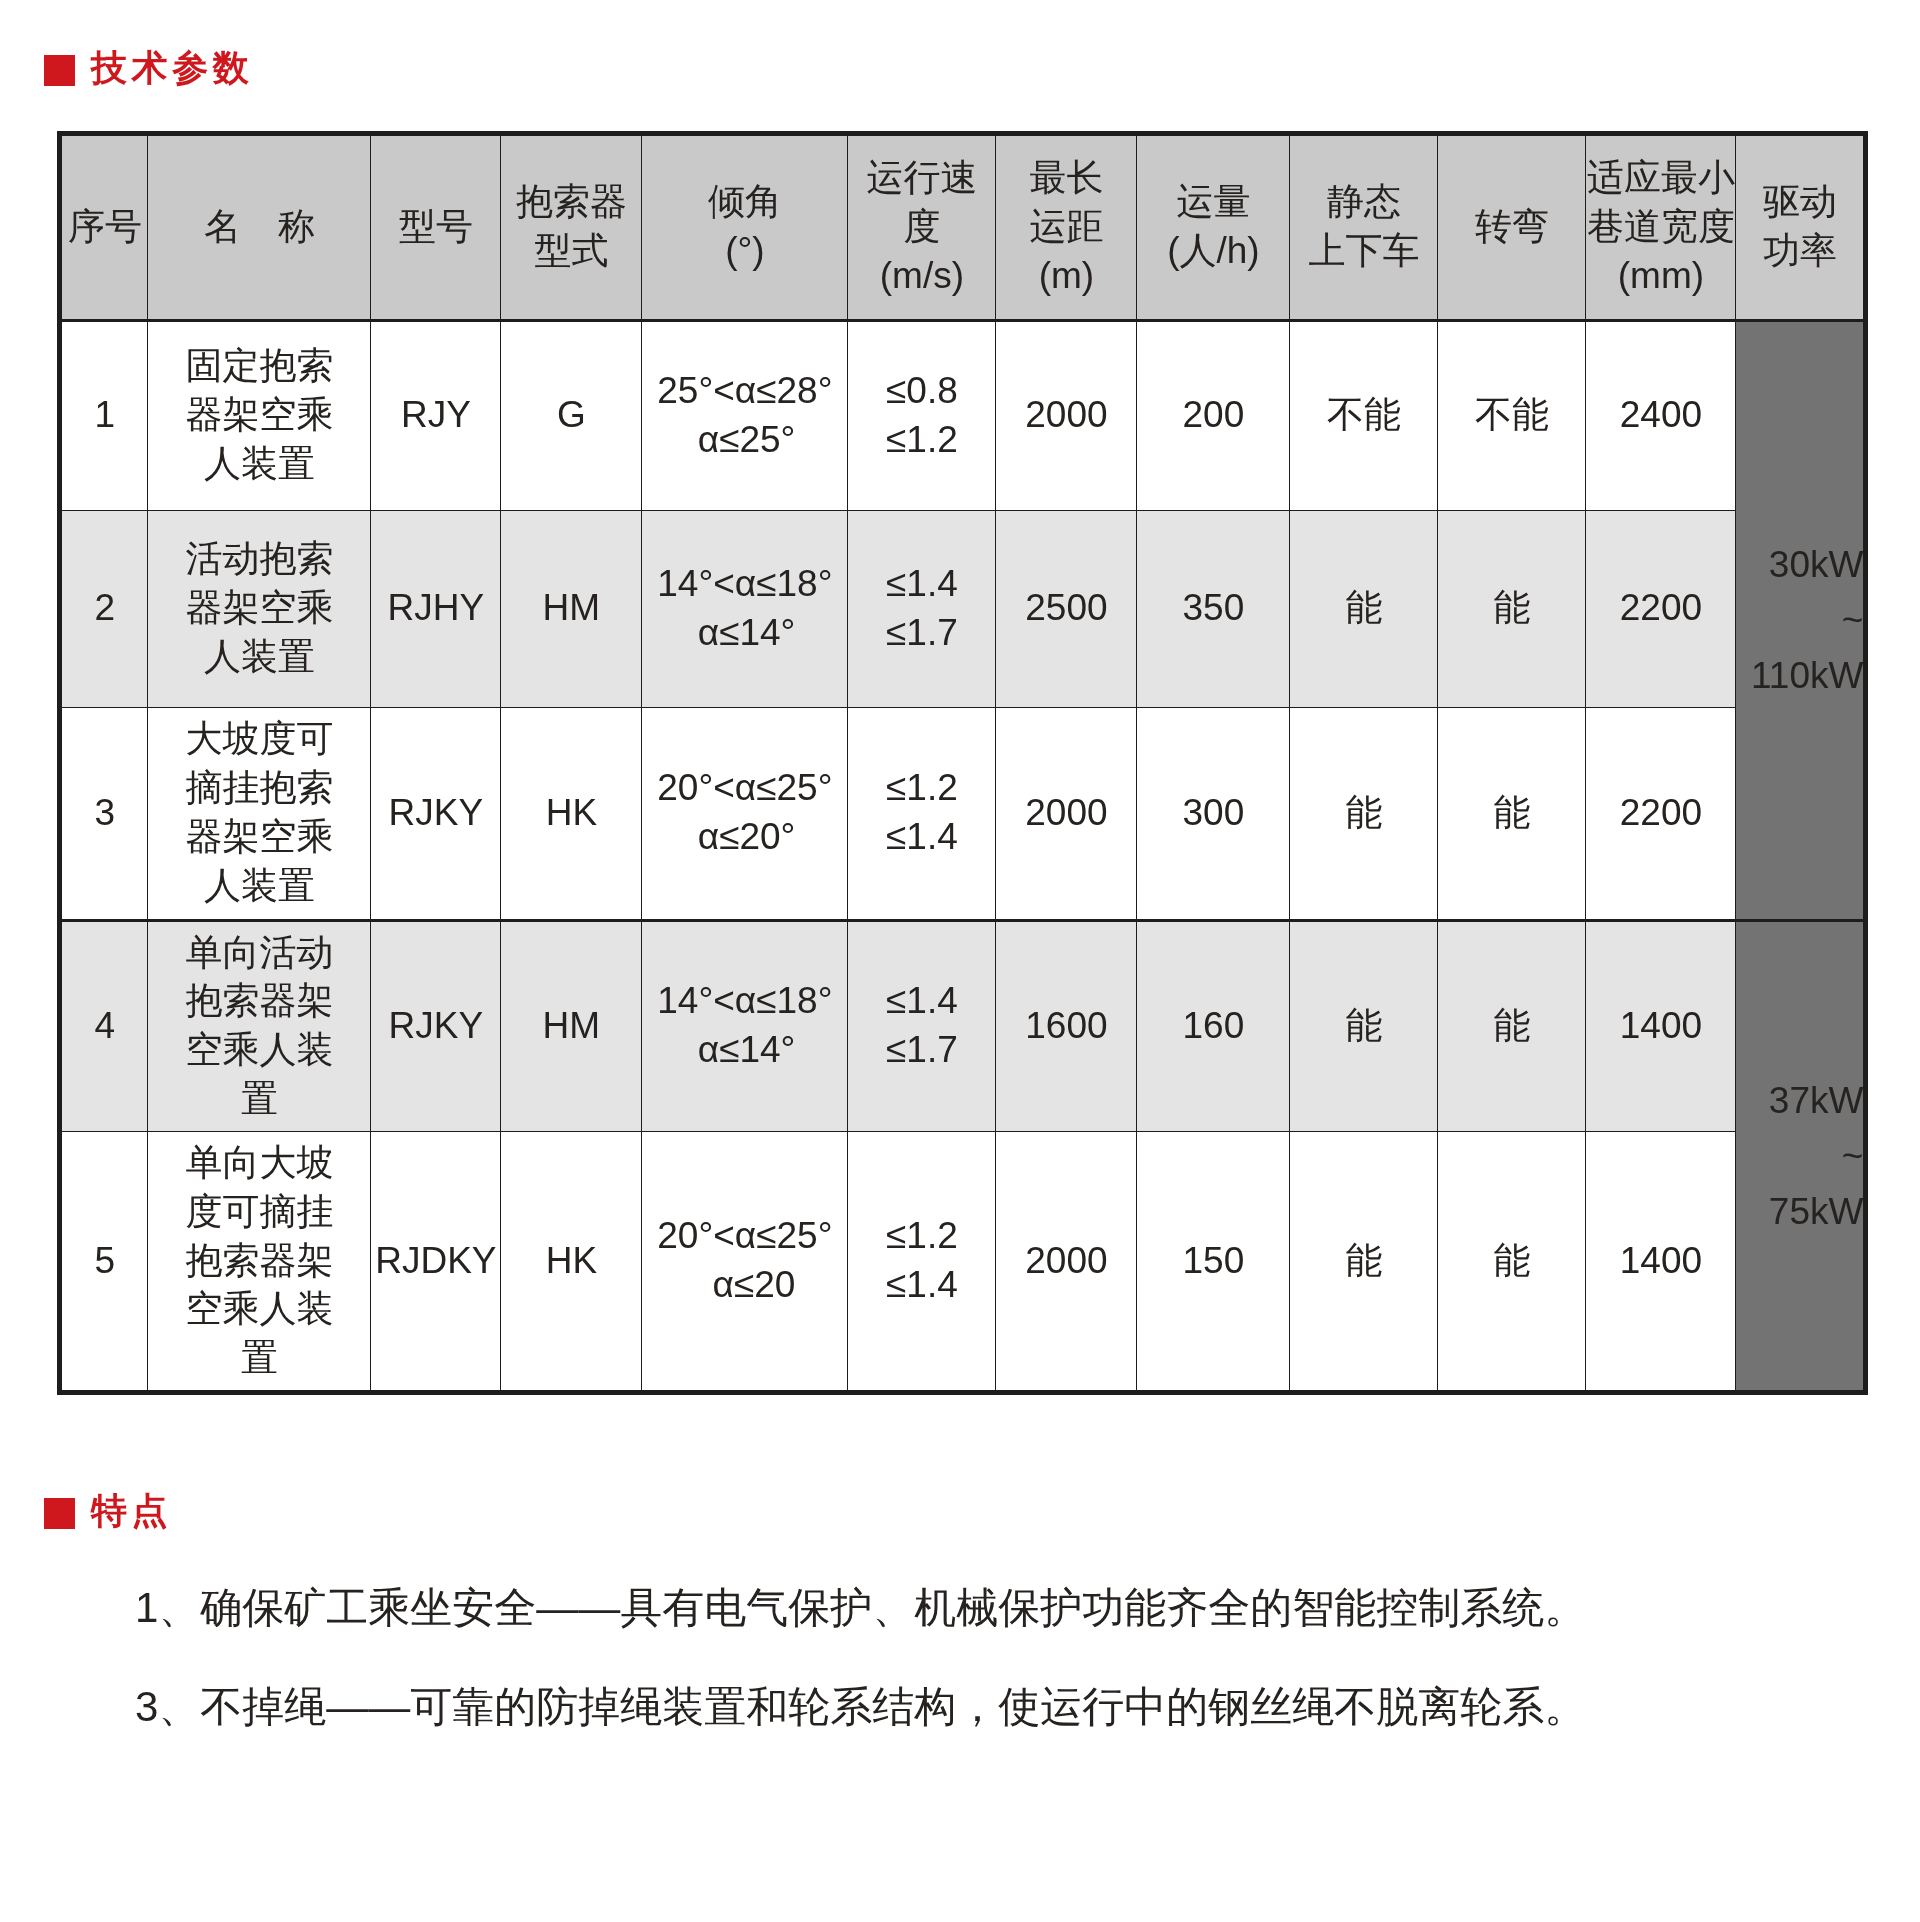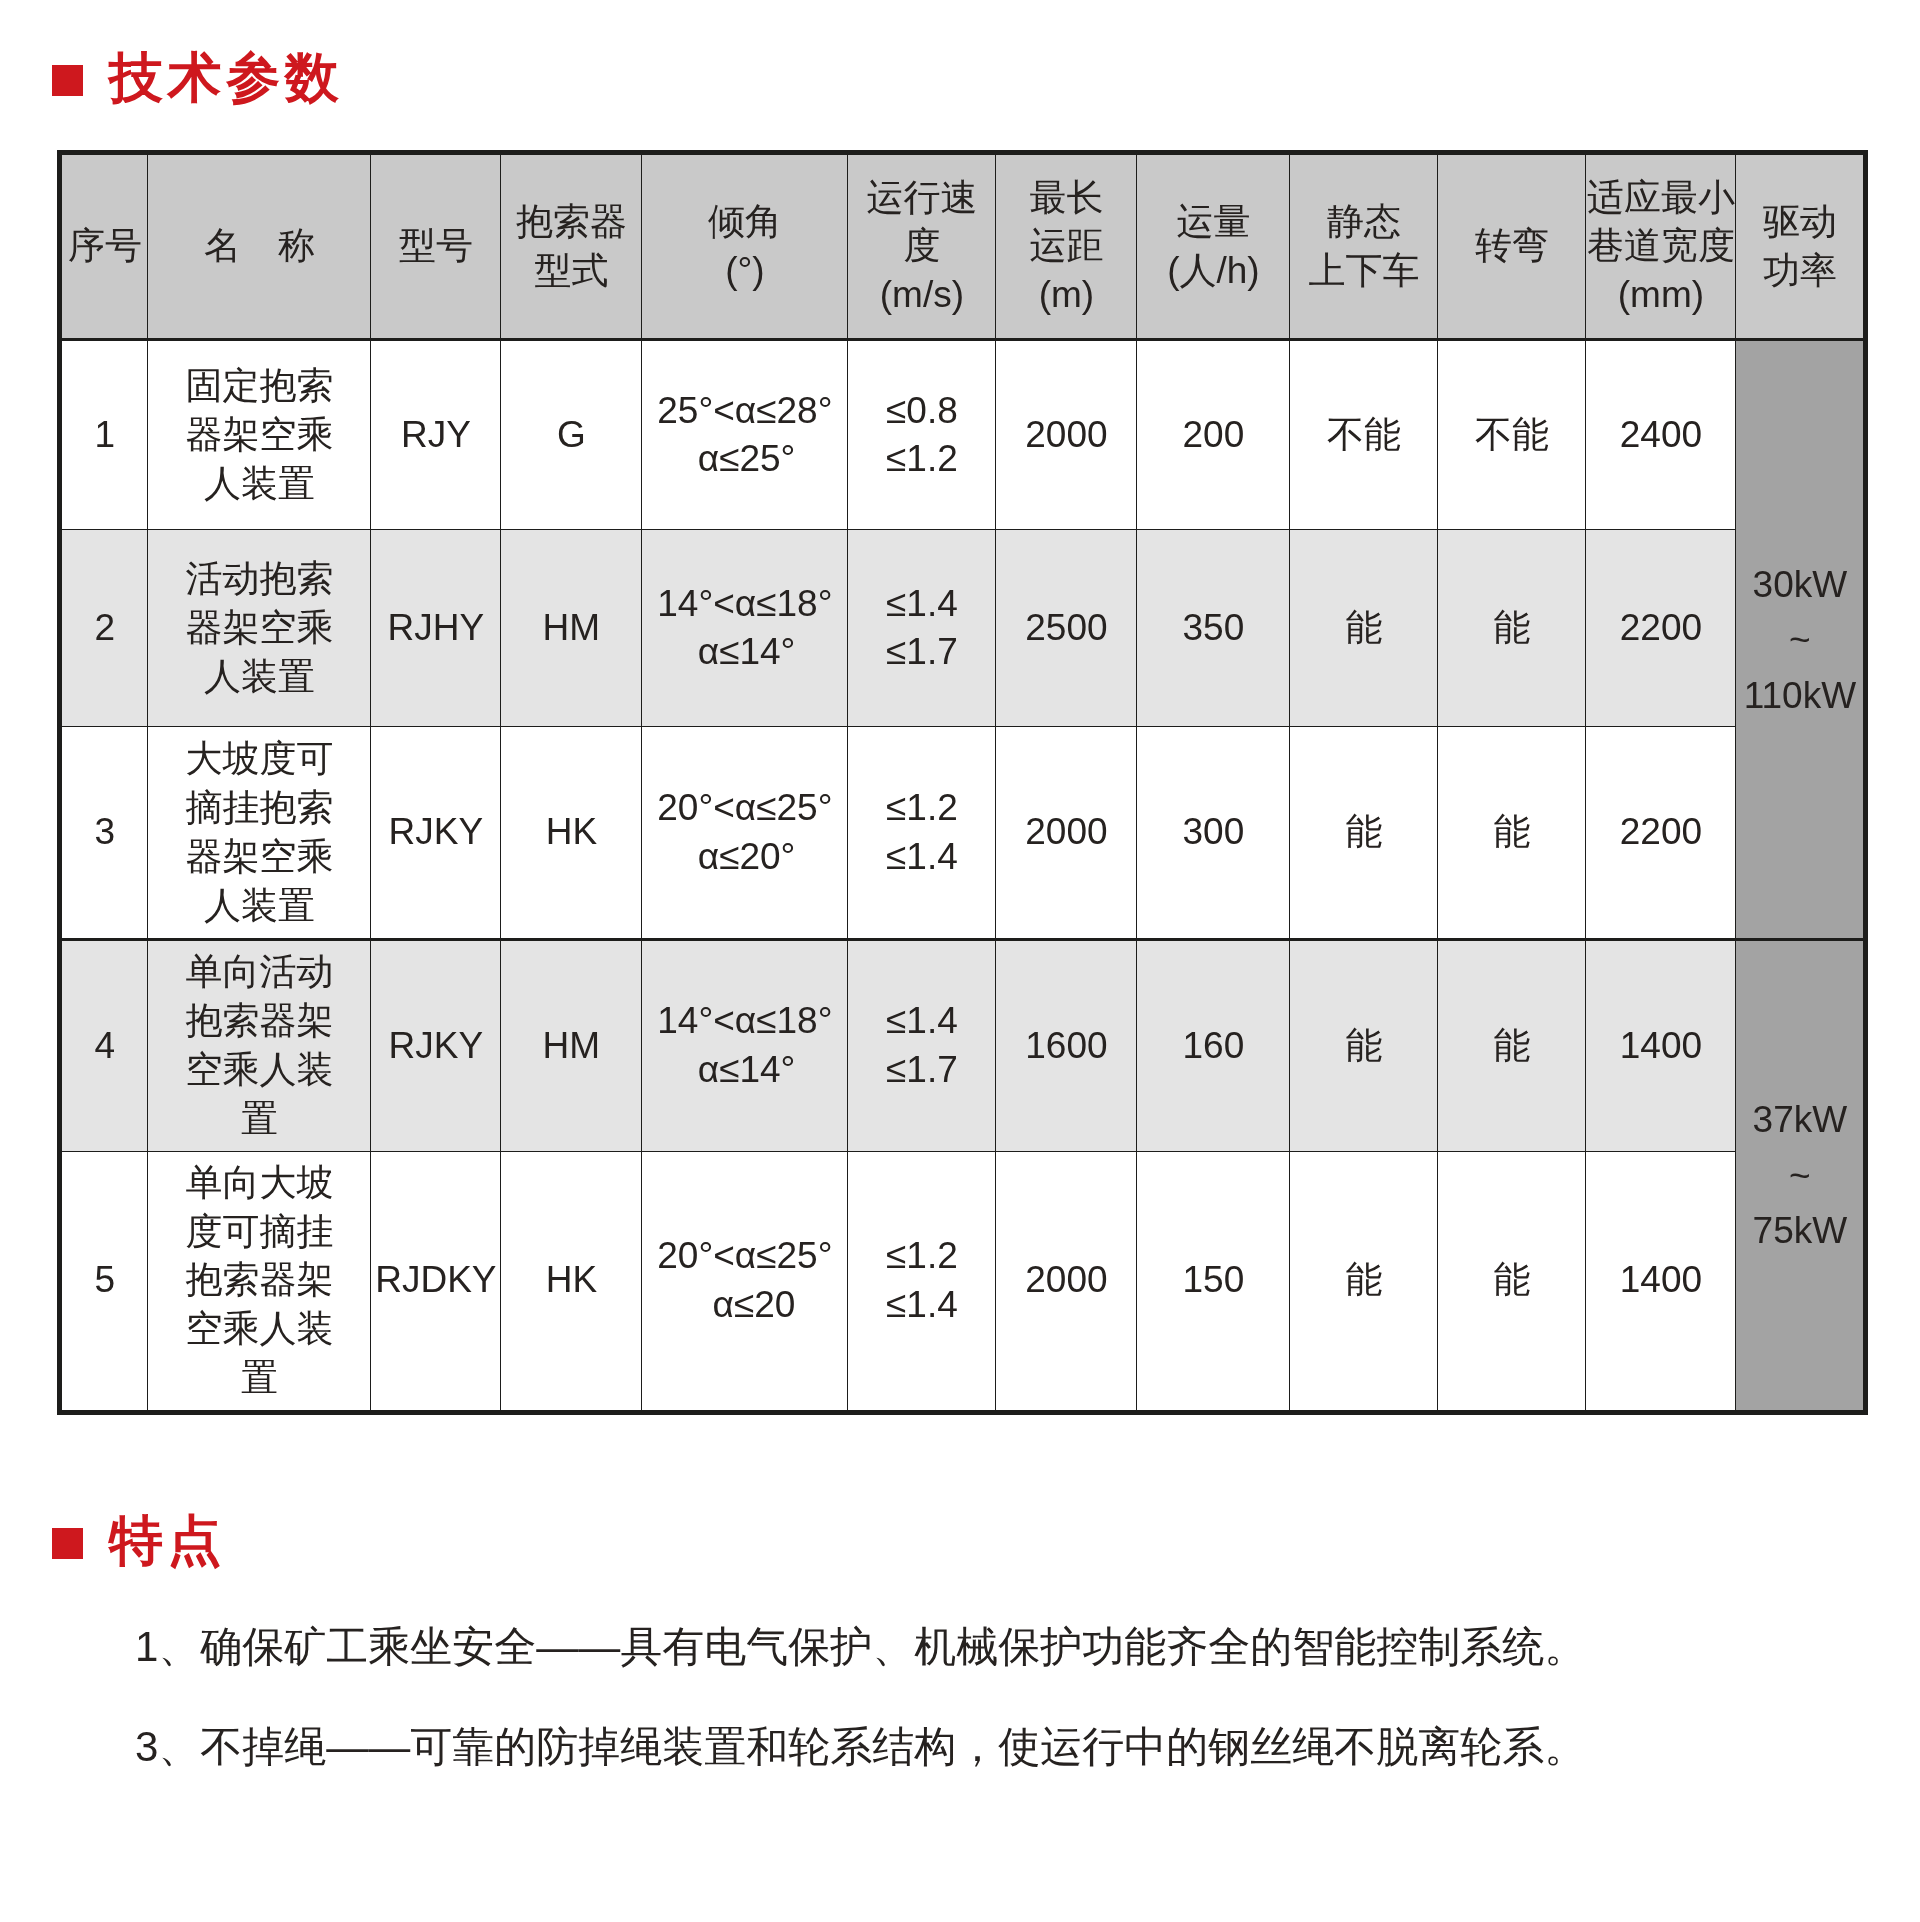--- a/index.html
+++ b/index.html
@@ -15,24 +15,24 @@
     margin: 0; padding: 0;
     width: 1921px; height: 1923px;
     background: var(--background);
     color: var(--text);
     font-family: "Liberation Sans", "DejaVu Sans", sans-serif;
     overflow: hidden;
   }
   .page { padding: 48px 37px 0 37px; }
 
   .section-title {
-    display: flex; align-items: center; gap: 26px;
-    margin-left: 15px;
+    display: flex; align-items: center; gap: 16px;
+    margin-left: 7px;
     color: var(--accent);
-    font-size: 54px; font-weight: bold; letter-spacing: 4.6px;
+    font-size: 36px; font-weight: bold; letter-spacing: 4.6px;
     line-height: 1.1;
   }
   .sq { width: 31px; height: 31px; background: var(--accent); flex: none; margin-top: 5.6px; }
 
   table.params {
     border-collapse: collapse;
     table-layout: fixed;
     width: 1807px;
     margin: 43px 0 0 20.4px;
     border: 5.6px solid var(--border);
@@ -44,21 +44,21 @@
     padding: 0; line-height: 1.32;
   }
   .params thead tr { height: 187px; }
   .params thead th { background: var(--table-header-bg); border-bottom-width: 3.7px; }
   tr.rh-1 { height: 190px; }
   tr.rh-2 { height: 197px; }
   tr.rh-3 { height: 213px; }
   tr.rh-4 { height: 197px; }
   tr.rh-5 { height: 219px; }
   tr.alt td { background: var(--table-alt-row-bg); }
-  table.params td.c-power { background: #a3a3a3; }
+  table.params td.c-power { background: #737373; text-align: right; }
   tr.group-sep td { border-top-width: 3.7px; }
 
   .name-inner { max-width: 173px; margin: 7px auto; }
   .c-incline .l2 { width: fit-content; margin: 0 52px 0 auto; }
   .c-power div { line-height: 1.5; }
 
   .features { margin-top: 96px; }
   .feature-list { margin: 41px 0 0 0; font-size: 42px; line-height: 1.7; }
   .feature-item { text-indent: 98px; margin: 0 0 28px 0; }
 </style>

